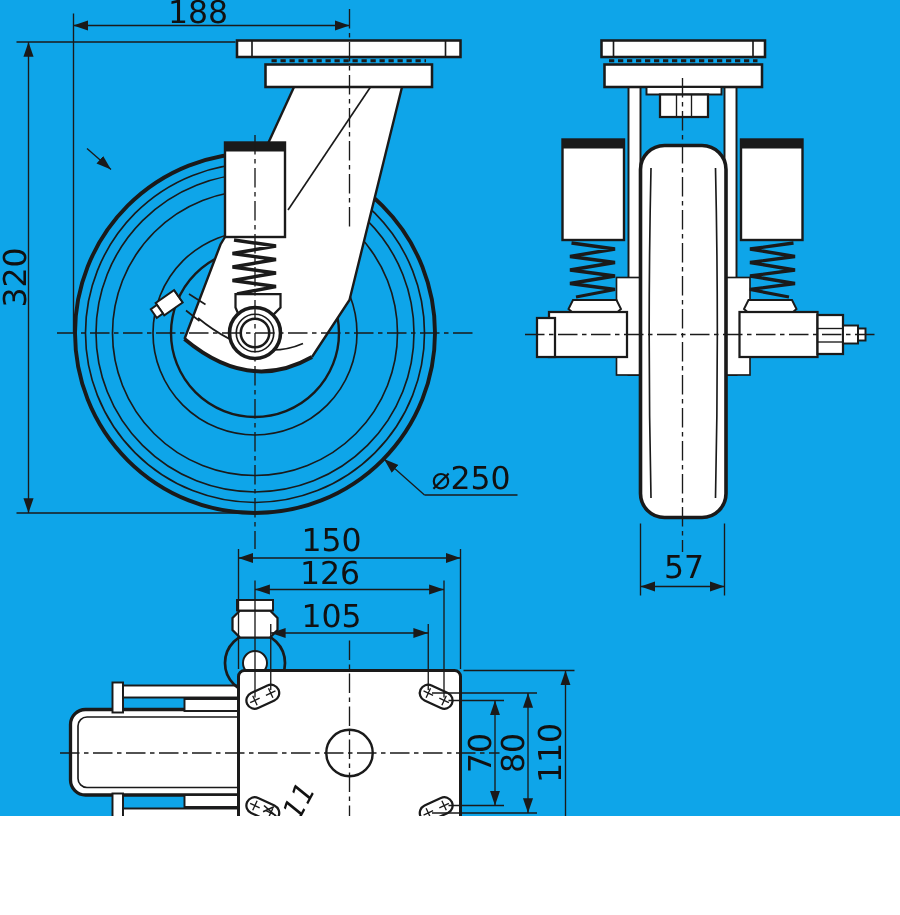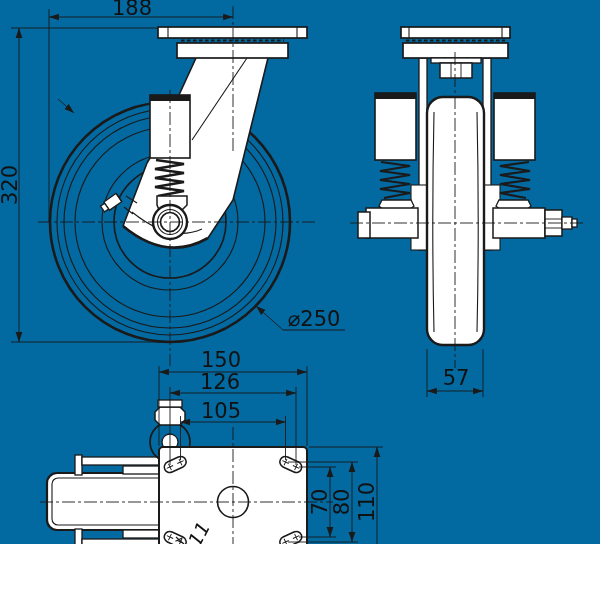--- a/index.html
+++ b/index.html
@@ -1,16 +1,16 @@
 <!DOCTYPE html>
 <html><head>
 <meta charset="utf-8">
 <style>
   html,body{margin:0;padding:0;background:#ffffff;}
-  .stage{width:600px;height:544px;background:#0369a1;position:relative;overflow:hidden;}
+  .stage{width:600px;height:544px;background:#0ea5e9;position:relative;overflow:hidden;}
   svg{display:block;}
   .ln   {stroke:#1a1a1a;fill:none;}
   .sw09 {stroke-width:0.9;}
   .sw1  {stroke-width:1.1;}
   .sw13 {stroke-width:1.3;}
   .sw15 {stroke-width:1.5;}
   .sw16 {stroke-width:1.6;}
   .sw17 {stroke-width:1.7;}
   .sw2  {stroke-width:2;}
   .sw22 {stroke-width:2.2;}

